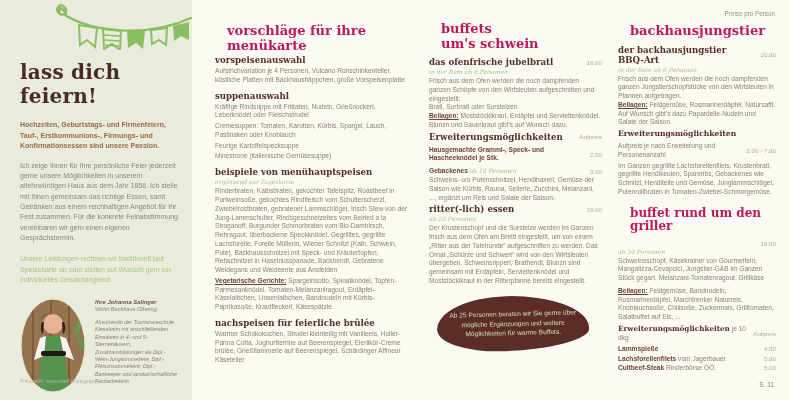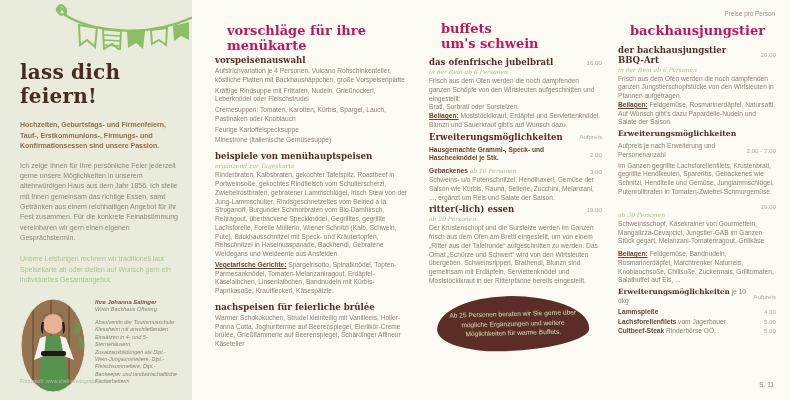--- a/index.html
+++ b/index.html
@@ -109,20 +109,21 @@
     </div>
     <div class="credit">Fotocredit: www.shelf-photography.com</div>
   </div>
 
   <div class="col col2">
     <div class="col-header">vorschläge für ihre menükarte</div>
 
     <div class="sec-h mt8">vorspeisenauswahl</div>
     <div class="body-t">Aufstrichvariation je 4 Personen, Vulcano Rohschinkenteller, köstliche Platten mit Backhaushäppchen, große Vorspeisenplatte</div>
 
+    <div class="sec-h mt6">suppenauswahl</div>
     <div class="body-t">Kräftige Rindsuppe mit Frittaten, Nudeln, Grießnockerl, Leberknödel oder Fleischstrudel</div>
     <div class="body-t">Cremesuppen: Tomaten, Karotten, Kürbis, Spargel, Lauch, Pastinaken oder Knoblauch</div>
     <div class="body-t">Feurige Kartoffelspecksuppe</div>
     <div class="body-t">Minestrone (italienische Gemüsesuppe)</div>
 
     <div class="sec-h mt6">beispiele von menühauptspeisen</div>
     <div class="sub-green">ergänzend zur Tageskarte</div>
     <div class="body-t">Rinderbraten, Kalbsbraten, gekochter Tafelspitz, Roastbeef in Portweinsoße, gekochtes Rindfleisch vom Schulterscherzl, Zwiebelrostbraten, gebratener Lammschlögel, Irisch Stew von der Jung-Lammschulter, Rindsgeschnetzeltes vom Beiried a la Stroganoff, Burgunder Schmorbraten vom Bio-Damhirsch, Rehragout, überbackene Speckknödel, Gegrilltes, gegrillte Lachsforelle, Forelle Müllerin, Wiener Schnitzl (Kalb, Schwein, Pute), Backhausschnitzel mit Speck- und Kräutertopfen, Rehschnitzel in Haselnusspanade, Backhendl, Gebratene Weidegans und Weideente aus Ansfelden</div>
     <div class="body-t"><span class="b-brown u">Vegetarische Gerichte:</span><span> Spargelrisotto, Spinatknödel, Topfen-Parmesanknödel, Tomaten-Melanzaniragout, Erdäpfel-Käselaibchen, Linsenlaibchen, Bandnudeln mit Kürbis-Paprikasoße, Krautfleckerl, Käsespätzle.</span></div>
 
@@ -184,20 +185,21 @@
     <div class="body-t">Frisch aus dem Ofen werden die noch dampfenden ganzen Jungstierschopfstücke von den Wirtsleuten in Pfannen aufgetragen.</div>
     <div class="body-t" style="margin-top:0"><span class="b-brown u">Beilagen:</span><span> Feldgemüse, Rosmarinerdäpfel, Natursaftl. Auf Wunsch gibt's dazu Papardelle-Nudeln und Salate der Saison.</span></div>
 
     <div class="sec-h mt8" style="font-size:7.6px">Erweiterungsmöglichkeiten</div>
     <div class="h-row mt4">
       <span class="body-t" style="margin-top:0">Aufpreis je nach Erweiterung und Personenanzahl</span>
       <span class="price">2.00 - 7.00</span>
     </div>
     <div class="body-t">Im Ganzen gegrillte Lachsforellenfilets, Krustenbratl, gegrillte Hendlkeulen, Spareribs, Gebackenes wie Schnitzl, Hendlteile und Gemüse, Junglammschlögel, Putenrollbraten in Tomaten-Zwiebel-Schmorgemüse.</div>
 
+    <div class="col-header mt10" style="font-size:12px">buffet rund um den griller</div>
 
     <div class="h-row mt6">
       <span class="price">19.00</span>
     </div>
     <div class="sub-green">ab 30 Personen</div>
     <div class="body-t">Schweinsschopf, Käsekrainer von Gourmetfein, Mangalizza-Cevapcici, Jungstier-GAB im Ganzen Stück gegart, Melanzani-Tomatenragout, Grillkäse</div>
     <div class="body-t mt4"><span class="b-brown u">Beilagen:</span><span> Feldgemüse, Bandnudeln, Rosmarinerdäpfel, Marchtrenker Naturreis, Knoblauchsoße, Chilisoße, Zuckermais, Grilltomaten, Salatbuffet auf Eis, ...</span></div>
 
     <div class="h-row mt8">
       <span class="body-t" style="margin-top:0"><span class="sec-h" style="font-size:7.2px">Erweiterungsmöglichkeiten</span><span> je 10 dkg</span></span>

